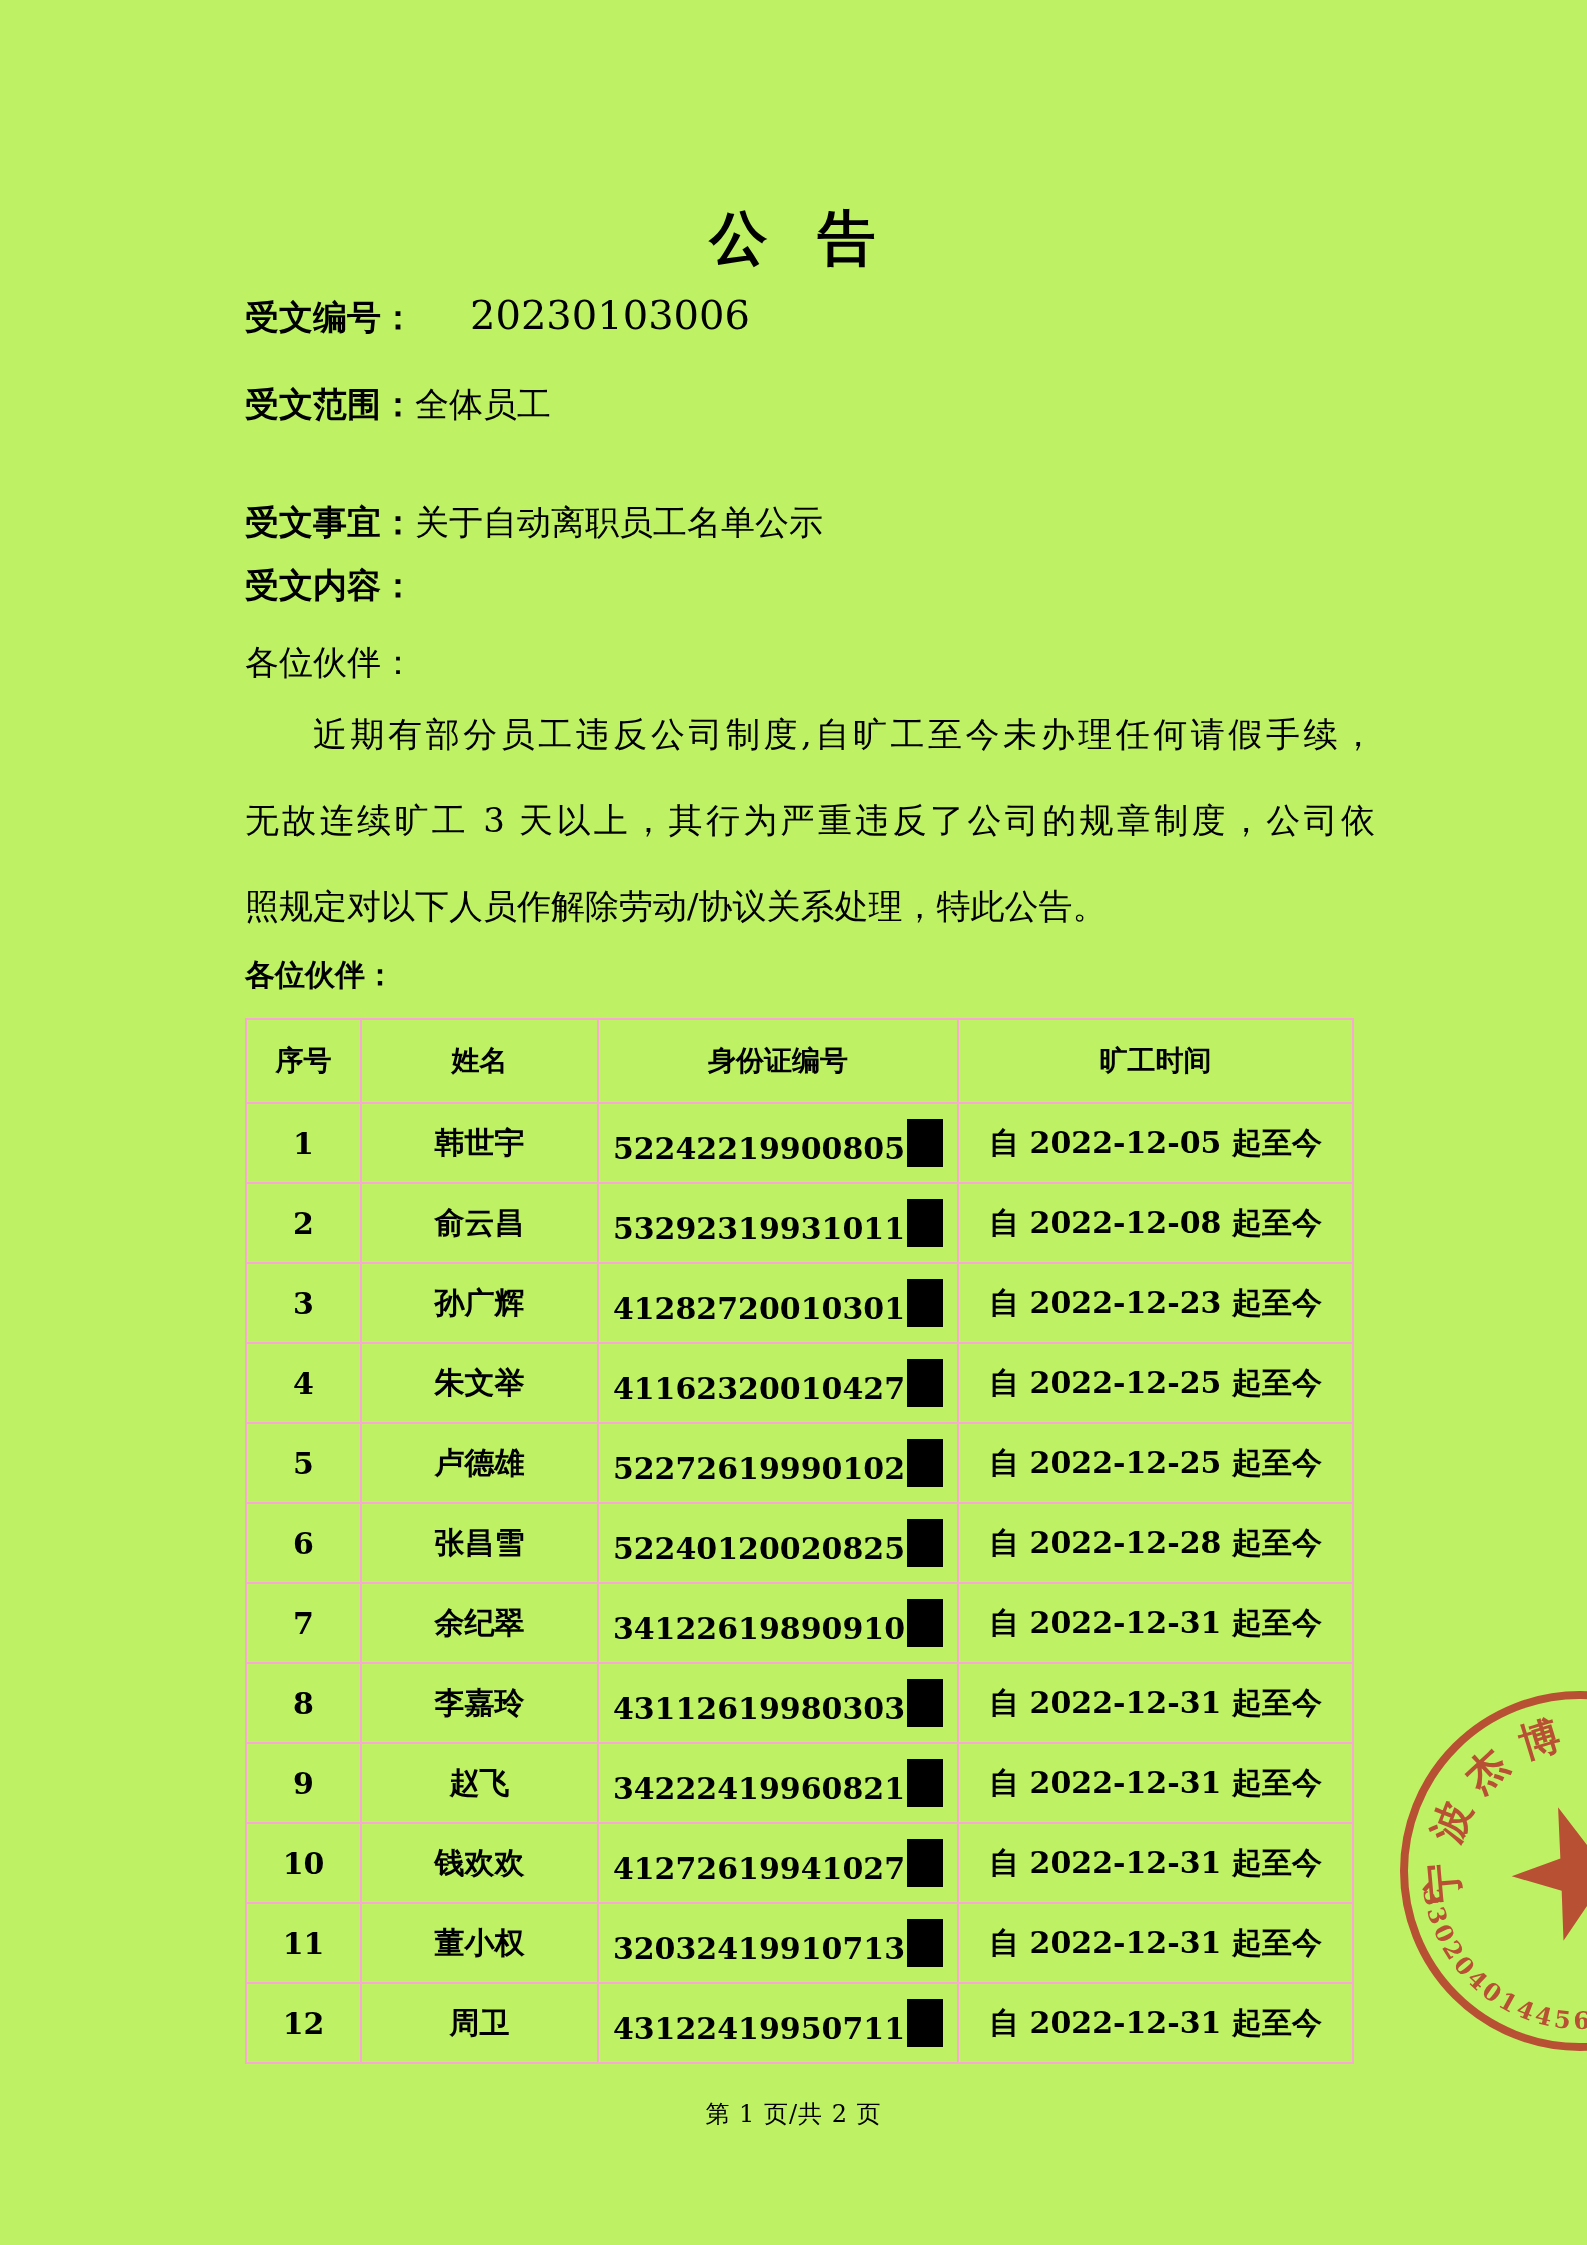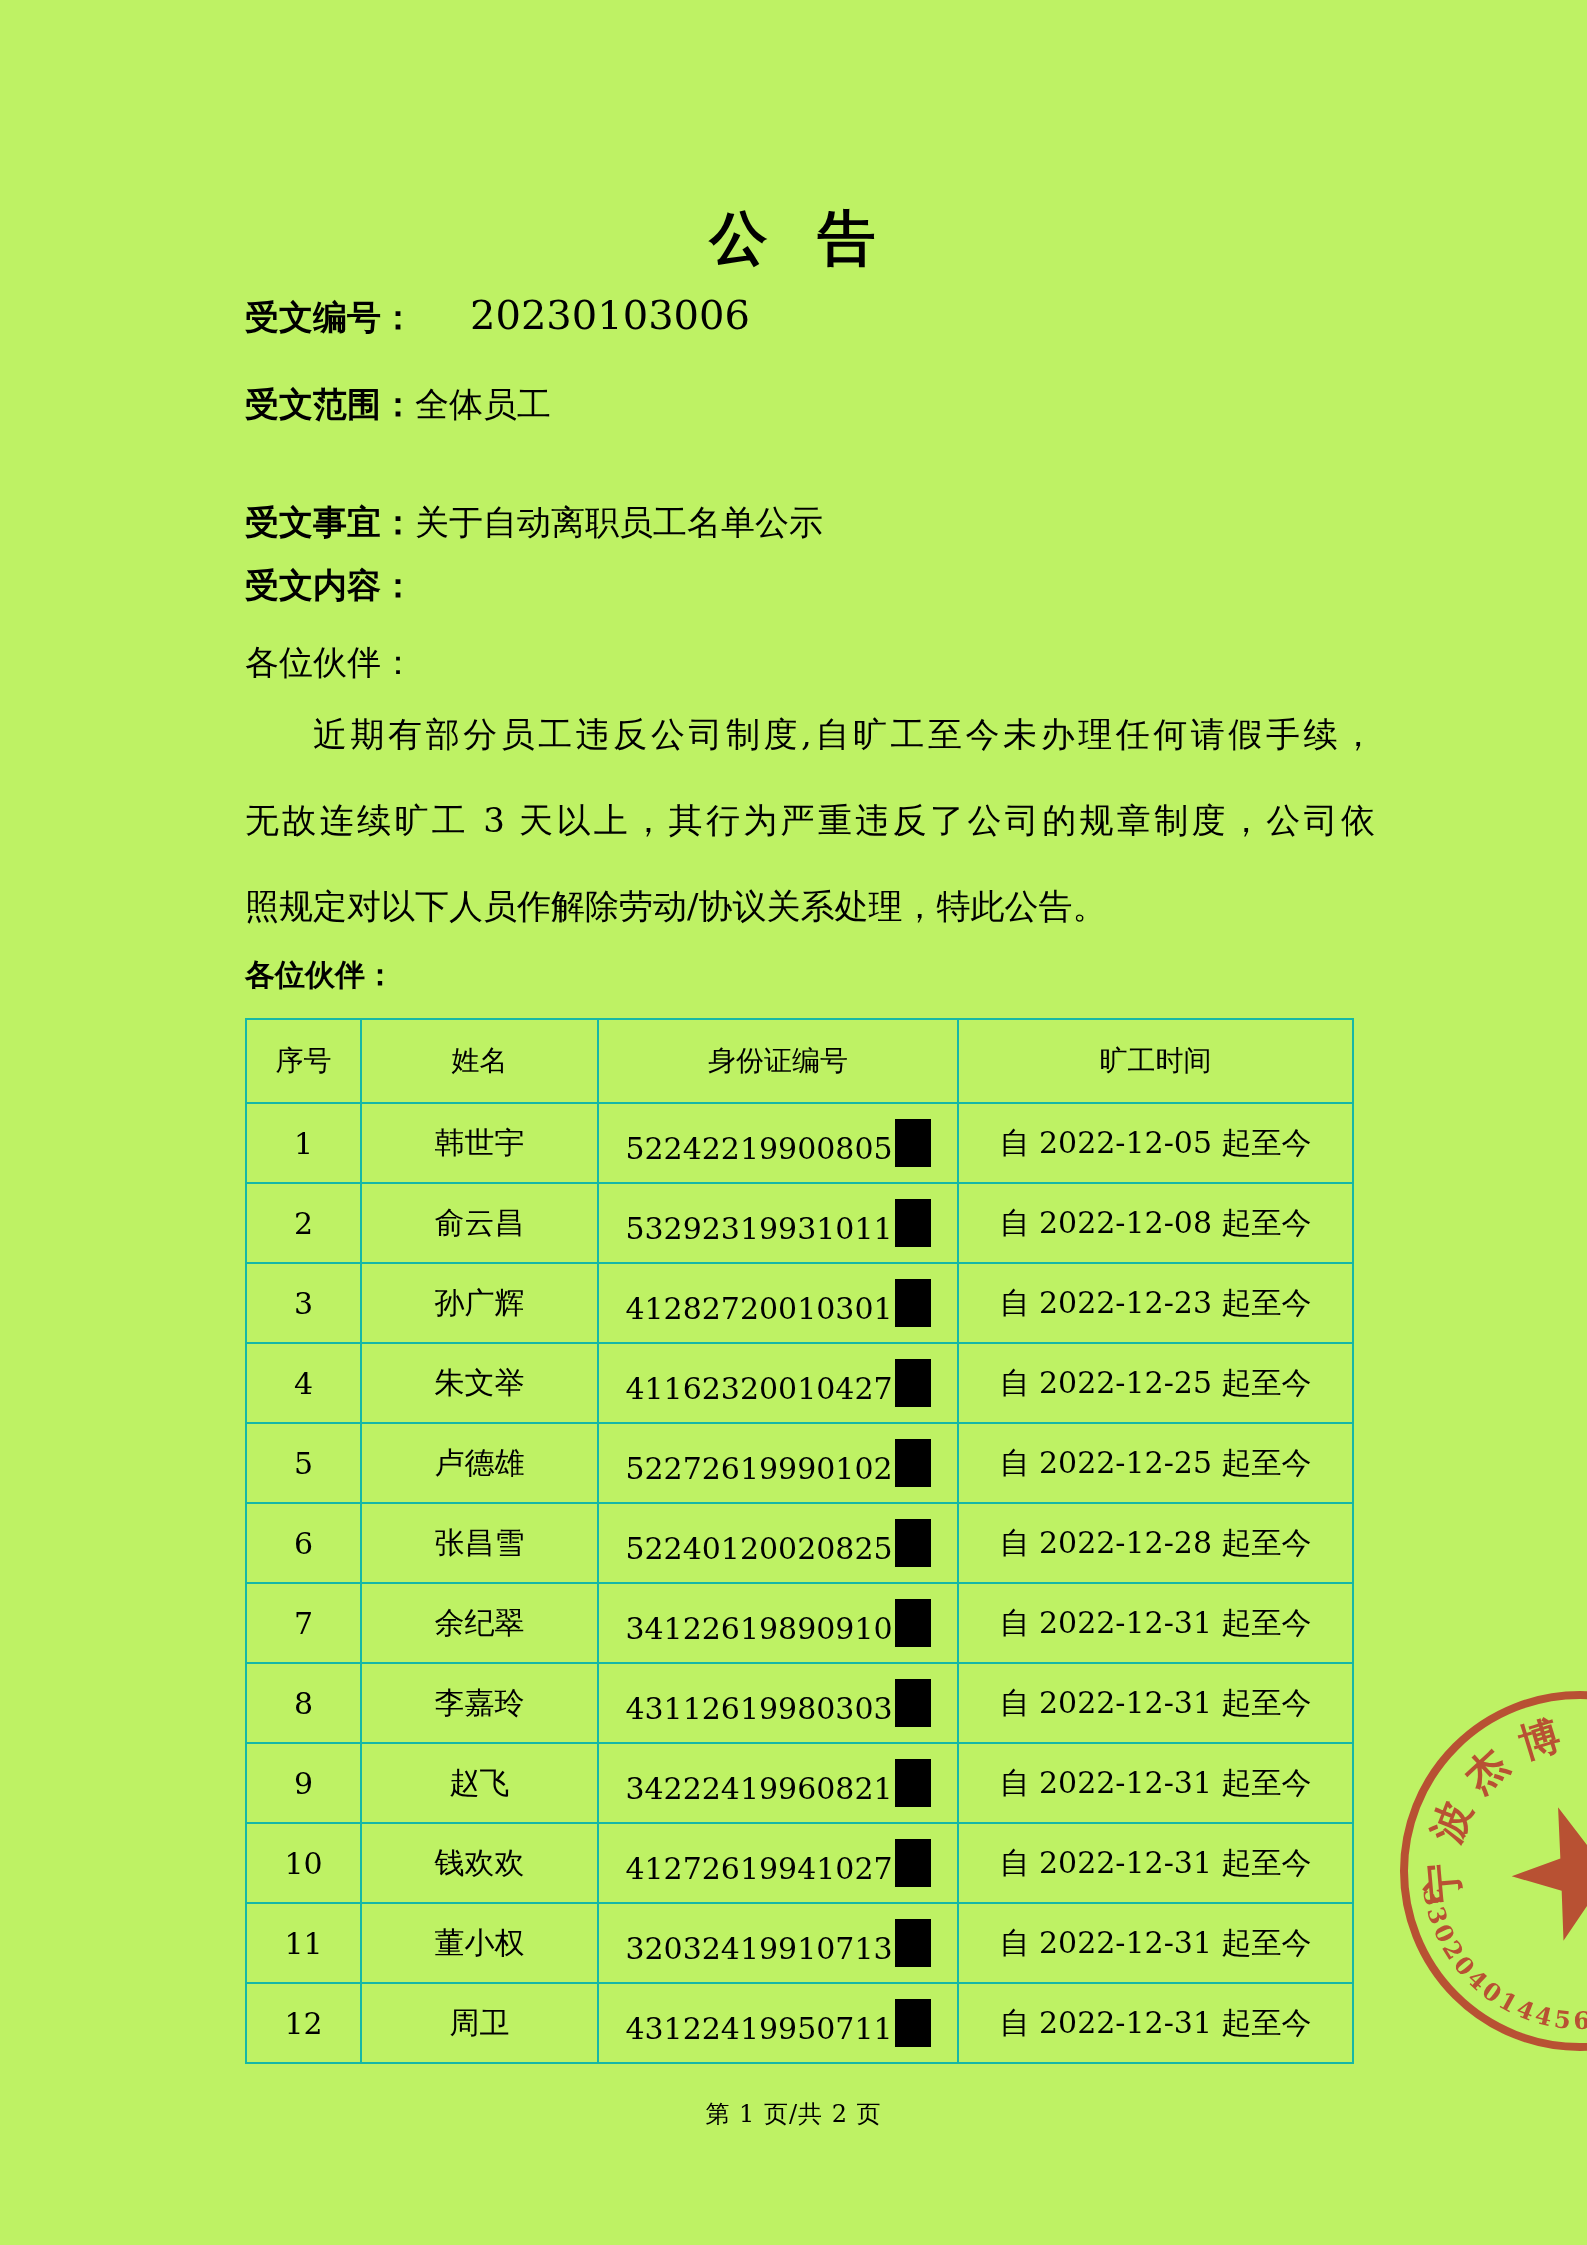--- a/index.html
+++ b/index.html
@@ -28,23 +28,23 @@
   .para-line{height:86px;line-height:44px;}
   .para-line.justify{text-align:justify;text-align-last:justify;}
   .para-line.indent{text-indent:68px;}
   .list-label{position:absolute;left:245px;top:955px;font-size:30px;font-weight:bold;}
   table.roster{
     position:absolute;left:245px;top:1018px;
     border-collapse:collapse;table-layout:fixed;
     width:1107px;
   }
   table.roster th,table.roster td{
-    border:2px solid #14b8a6;
+    border:2px solid #f9a8d4;
     text-align:center;vertical-align:middle;
-    font-weight:normal;
+    font-weight:bold;
     overflow:hidden;
   }
   table.roster th{height:80px;font-size:28px;}
   table.roster td{height:76px;font-size:30px;}
   col.c-no{width:115px;}
   col.c-name{width:237px;}
   col.c-id{width:360px;}
   col.c-date{width:395px;}
   td.cell-date{font-weight:bold;font-size:29px;}
   .redact{

